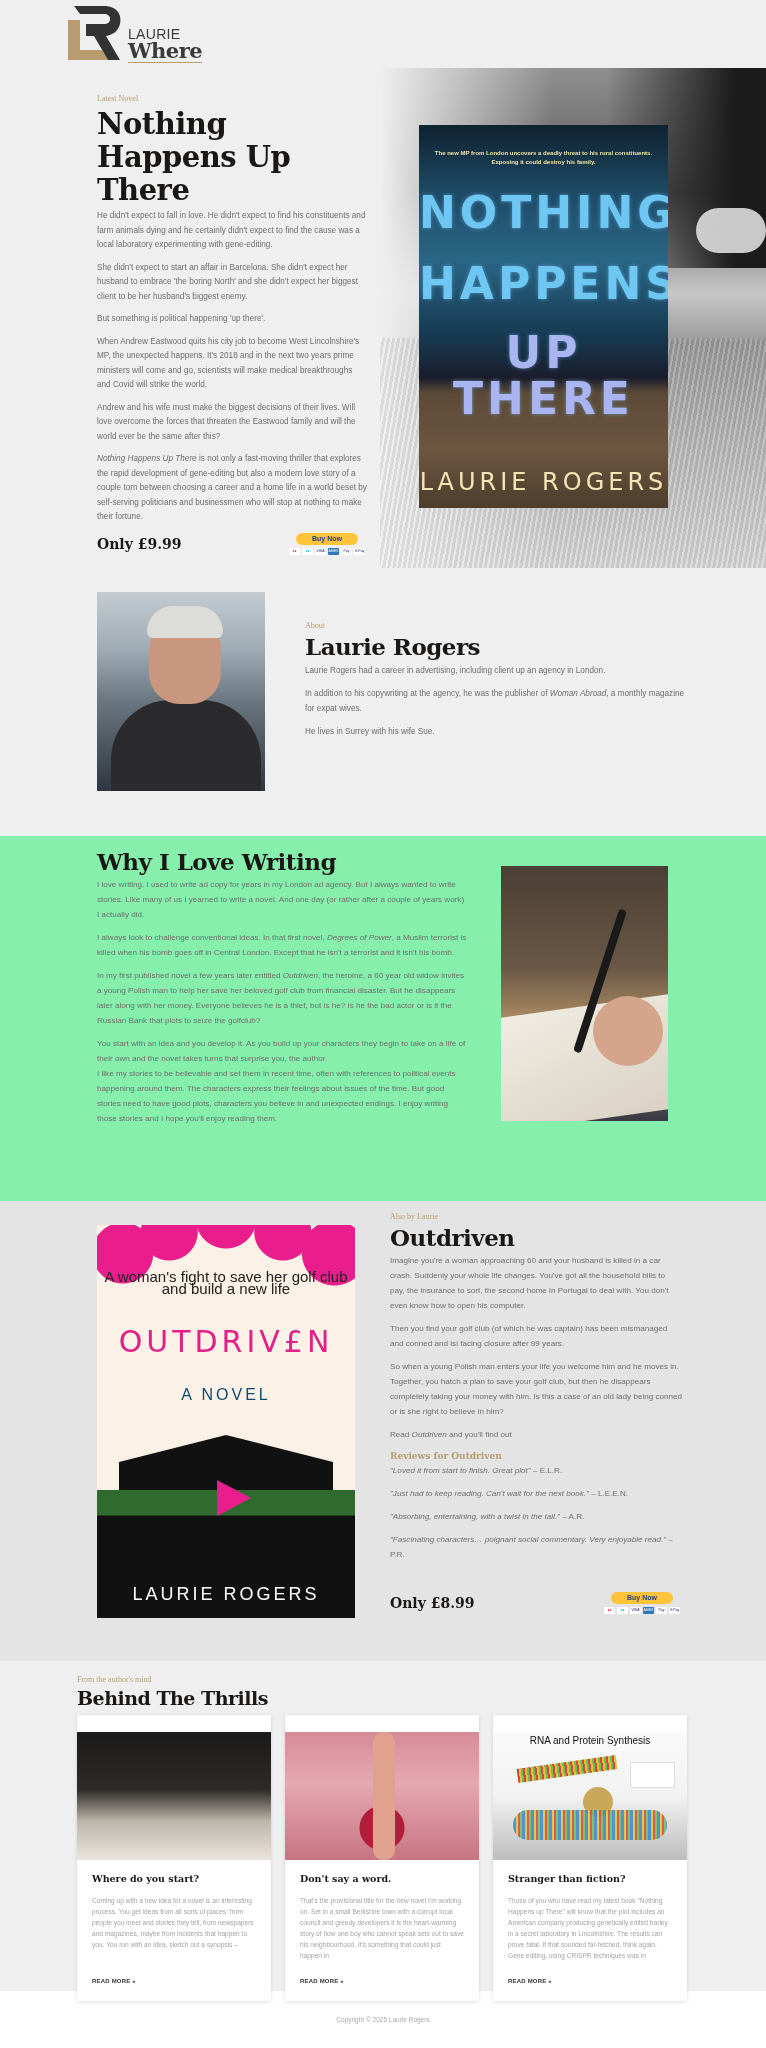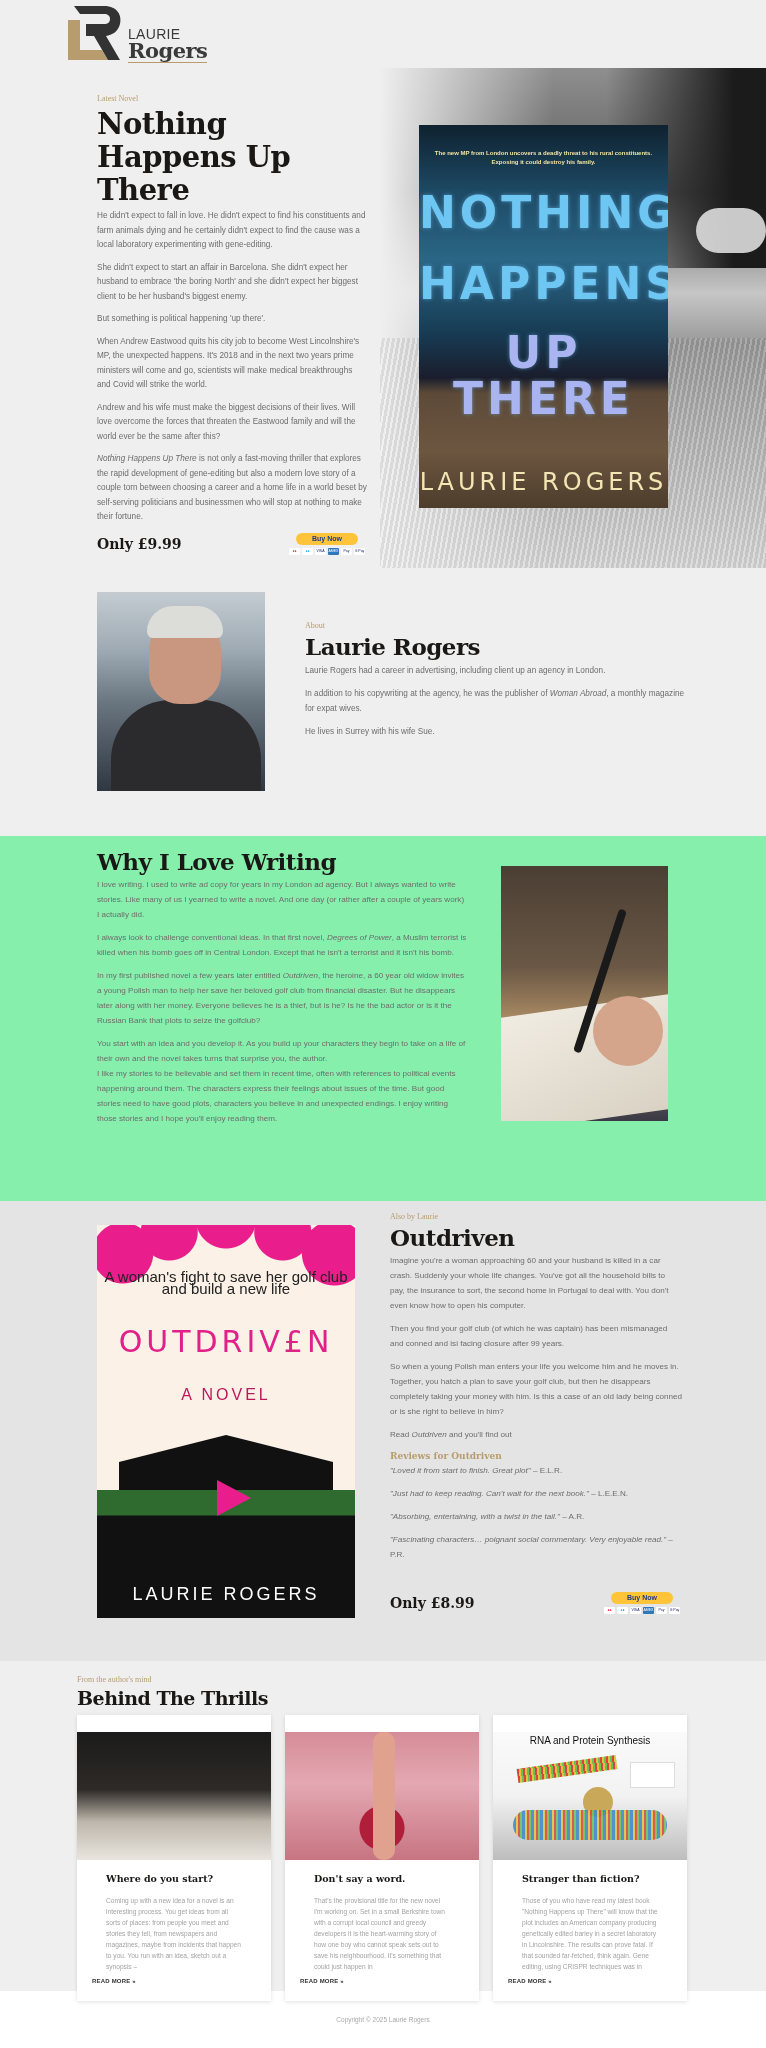--- a/index.html
+++ b/index.html
@@ -75,41 +75,41 @@
   .outdriven { position: relative; height: 460px; background: #e4e4e4; }
   .od-cover { position: absolute; left: 97px; top: 24px; width: 258px; height: 393px; overflow: hidden; background: #fbf1e6; }
   .od-cover .trees { position: absolute; left: 0; right: 0; top: 0; height: 70px;
     background: radial-gradient(circle at 10% 40%, #e91e8c 30px, transparent 31px),
                 radial-gradient(circle at 28% 10%, #e91e8c 28px, transparent 29px),
                 radial-gradient(circle at 50% -10%, #e91e8c 30px, transparent 31px),
                 radial-gradient(circle at 72% 10%, #e91e8c 28px, transparent 29px),
                 radial-gradient(circle at 92% 40%, #e91e8c 32px, transparent 33px); }
   .od-cover .tag { position: absolute; top: 46px; left: 0; right: 0; text-align: center; font-size: 15px; line-height: 12px; color: #222; }
   .od-cover .ttl { position: absolute; top: 100px; left: 0; right: 0; text-align: center; font-size: 30px; line-height: 34px; color: #e0218a; letter-spacing: 4px; font-family: "DejaVu Sans", sans-serif; }
-  .od-cover .novel { position: absolute; top: 162px; left: 0; right: 0; text-align: center; font-size: 16px; letter-spacing: 3px; color: #be185d; }
+  .od-cover .novel { position: absolute; top: 162px; left: 0; right: 0; text-align: center; font-size: 16px; letter-spacing: 3px; color: #0c4a6e; }
   .od-cover .club { position: absolute; top: 210px; left: 22px; right: 22px; height: 60px; background: #111; clip-path: polygon(50% 0, 100% 45%, 100% 100%, 0 100%, 0 45%); }
   .od-cover .grass { position: absolute; top: 265px; left: 0; right: 0; height: 50px; background: #2f6b2f; }
   .od-cover .road { position: absolute; top: 265px; left: 0; right: 0; bottom: 0; background: #111; clip-path: polygon(0 20%, 100% 20%, 100% 100%, 0 100%); }
   .od-cover .flag { position: absolute; top: 255px; left: 120px; width: 0; height: 0; border-left: 34px solid #e91e8c; border-top: 18px solid transparent; border-bottom: 18px solid transparent; }
   .od-cover .auth { position: absolute; bottom: 16px; left: 0; right: 0; text-align: center; font-size: 18px; letter-spacing: 3px; color: #fff; }
   .od-text { position: absolute; left: 390px; top: 11px; width: 292px; }
   .od-text h2 { font-size: 23px; line-height: 28px; margin: 2px 0 1px; }
   .od-text p { font-size: 8.1px; line-height: 15px; margin-bottom: 8px; }
   .reviews-title { font-family: "DejaVu Serif", serif; color: #b89c6e; font-weight: bold; font-size: 9px; line-height: 12px; margin-bottom: 1px; }
   .review { font-style: italic; }
   .od-price-row { position: relative; height: 34px; margin-top: 30px; }
 
   
   .blog { position: relative; height: 330px; background: #efefef; }
   .blog-head { position: absolute; left: 77px; top: 14px; }
   .blog-head h2 { font-size: 19px; line-height: 26px; }
   .blog-cards { position: absolute; left: 77px; top: 54px; width: 612px; display: flex; gap: 14px; }
   .card { width: 194px; height: 286px; background: #fff; box-shadow: 0 1px 4px rgba(0,0,0,.12); position: relative; }
   .card .thumb { height: 128px; overflow: hidden; position: relative; margin-top: 17px; }
-  .card .body { padding: 12px 29px; }
+  .card .body { padding: 12px 15px; }
   .card h3 { font-family: "DejaVu Serif", serif; font-weight: bold; color: #1a1816; font-size: 9.5px; line-height: 13px; margin-bottom: 10px; }
   .card .excerpt { font-size: 6.6px; line-height: 11px; color: #a3a3a3; }
   .card .more { position: absolute; left: 15px; bottom: 12px; font-size: 6px; font-weight: bold; color: #333; letter-spacing: .2px; cursor: pointer; }
   .thumb-1 { background: linear-gradient(180deg, #1b1b1b 0%, #2e2a27 45%, #bdb6ab 70%, #e9e5de 100%); }
   .thumb-2 { background: radial-gradient(ellipse at 50% 75%, #b01f3a 0 22px, transparent 23px), linear-gradient(180deg, #d58c98 0%, #e4a8b2 40%, #c77482 100%); }
   .thumb-2 .finger { position: absolute; left: 88px; top: 0; width: 22px; height: 128px; background: #e0a28e; border-radius: 10px; }
   .thumb-3 { background: linear-gradient(180deg, #fafafa 0%, #f2f2f2 50%, #bdbdbd 100%); }
   .thumb-3 .cap { position: absolute; top: 1px; left: 0; right: 0; text-align: center; font-size: 10px; color: #111; }
   .thumb-3 .helix { position: absolute; left: 20px; right: 20px; top: 78px; height: 30px; background: repeating-linear-gradient(90deg, #3a86c8 0 3px, #e2c340 3px 5px, #d9453b 5px 7px, #6bbf59 7px 9px); border-radius: 15px; opacity: .85; }
   .thumb-3 .rna { position: absolute; left: 24px; top: 30px; width: 100px; height: 14px; background: repeating-linear-gradient(90deg, #d9453b 0 2px, #e2c340 2px 4px, #6bbf59 4px 6px); transform: rotate(-8deg); }
@@ -122,21 +122,21 @@
 </head>
 <body>
 
 <header class="header">
   <a class="logo">
     <svg class="mark" viewBox="0 0 60 58">
       <polygon points="2,16 14,16 14,46 36,46 42,56 2,56" fill="#b89c6e"></polygon>
       <path d="M8,2 L38,2 C52,2 56,12 54,20 C52,28 46,31 40,32 L54,56 L42,56 L28,32 L20,32 L20,20 L38,20 C42,20 44,18 44,15 C44,12 42,10 38,10 L14,10 Z" fill="#333"></path>
     </svg>
     <span class="l1">LAURIE</span>
-    <span class="l2">Rogers</span>
+    <span class="l2">Where</span>
   </a>
 </header>
 
 <section class="hero">
   <div class="hero-bg">
     <div class="sky"></div>
     <div class="cloud"></div>
     <div class="field"></div>
   </div>
 

